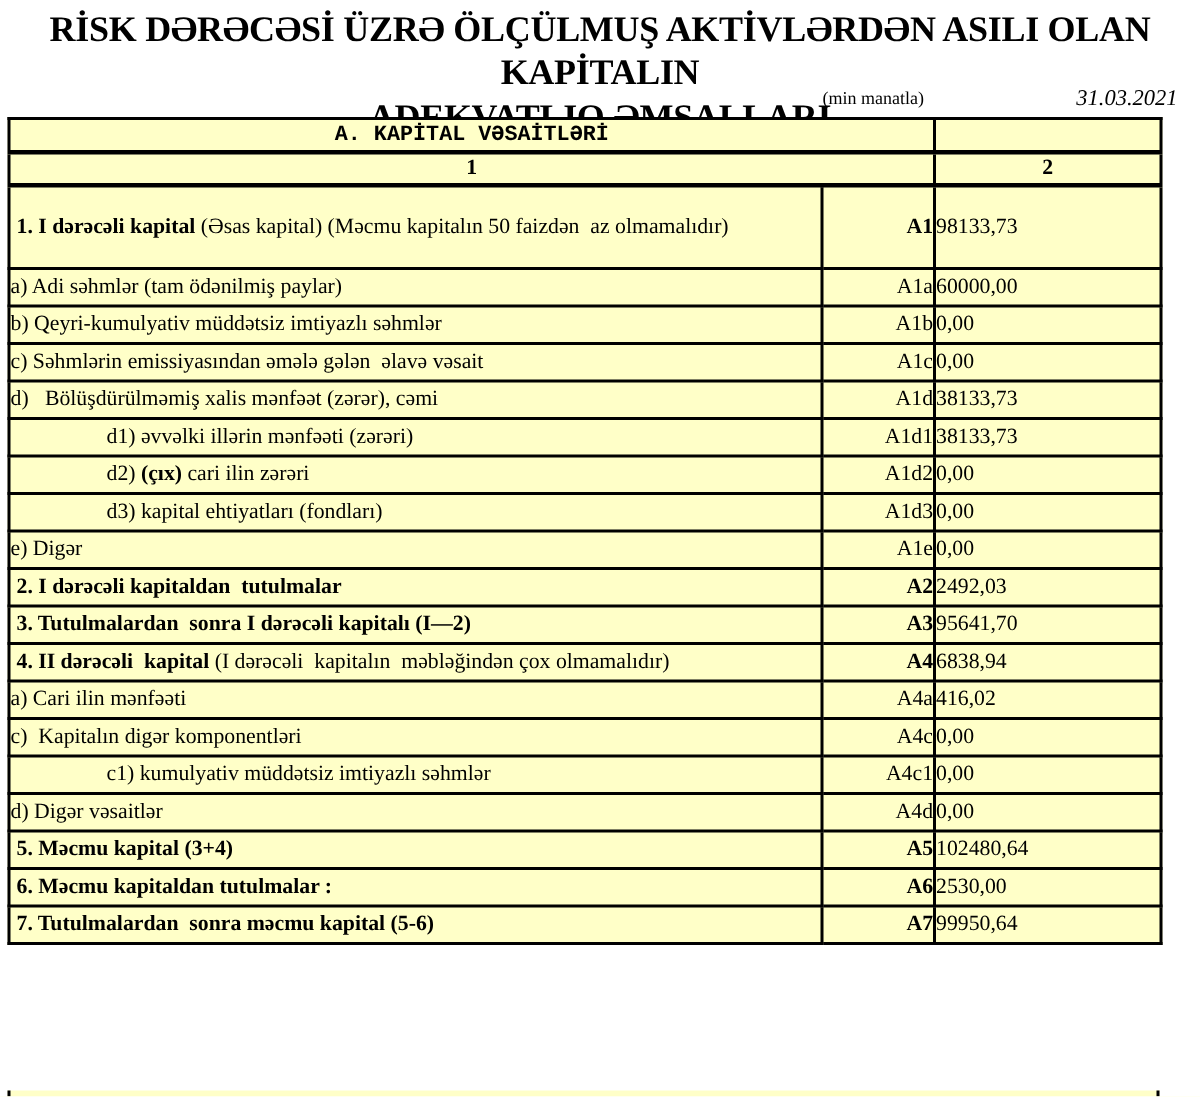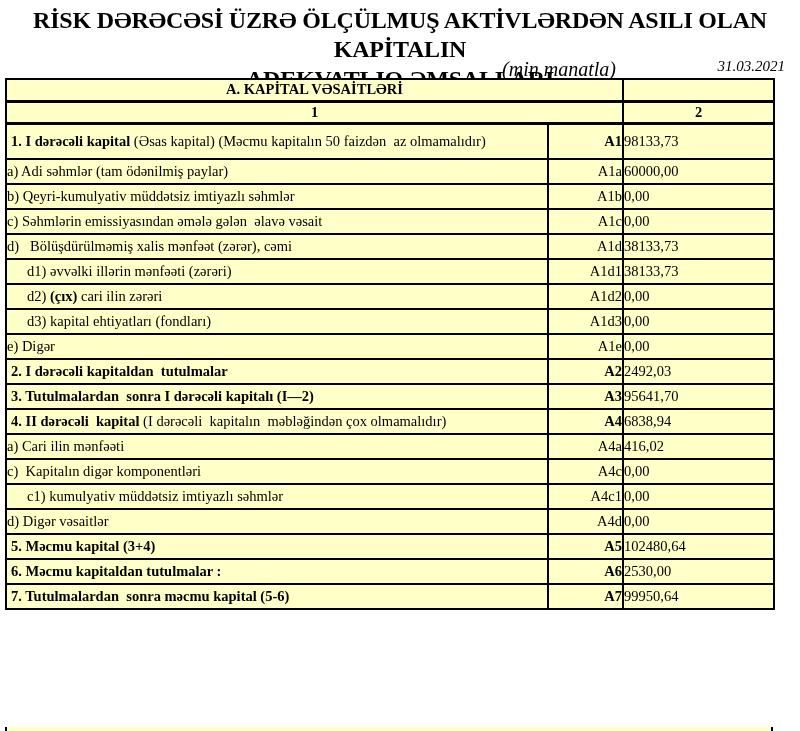--- a/index.html
+++ b/index.html
@@ -24,22 +24,21 @@
     text-align: center;
     font-weight: bold;
     font-size: 24px;
     line-height: 1.22;
     letter-spacing: -0.2px;
   }
   .meta-note {
     position: absolute;
     top: 58px;
     right: 184px;
-    font-style: italic;
-    font-size: 20px;
+    font-size: 12px;
     margin-left: 44px;
   }
   .meta-date {
     position: absolute;
     top: 58px;
     right: 15px;
     font-style: italic;
     font-size: 15px;
     margin-left: 16px;
   }
@@ -52,43 +51,43 @@
     table-layout: fixed;
     background: var(--cell-bg, #FFFFC8);
   }
   table.capital td {
     border: 2px solid var(--border-color, #000000);
     font-size: 14.5px;
     vertical-align: middle;
     padding: 0;
     overflow: hidden;
   }
-  tr.hdr td { border-bottom-width: 3px; }
+  tr.hdr td { border-bottom-width: 3px; font-family: Liberation Mono, monospace; }
   tr.hdr { height: 22px; }
   tr.num { height: 22px; }
   tr.num td { border-bottom-width: 3px; }
   tr.row { height: 25px; }
-  tr.row.tall { height: 36px; }
+  tr.row.tall { height: 56px; }
   td.section-cell {
     text-align: center;
     font-weight: bold;
     font-size: 16px;
   }
   td.numcell {
     text-align: center;
     font-weight: bold;
     font-size: 15px;
   }
   td.label {
     text-align: left;
     white-space: pre;
   }
   td.label.ind0 { padding-left: 4px; }
   td.label.ind1 { }
-  td.label.ind2 { padding-left: 20px; }
+  td.label.ind2 { padding-left: 64px; }
   td.code { text-align: right; }
   td.val {
     text-align: left;
     padding-right: 5px;
     font-size: 15px;
   }
   .b { font-weight: bold; }
   #bottom-strip {
     position: absolute;
     left: 5px;

